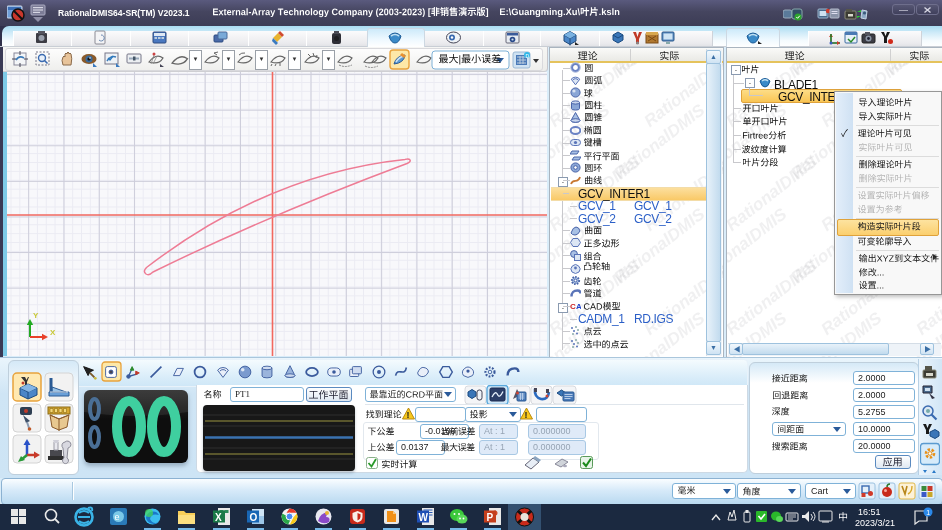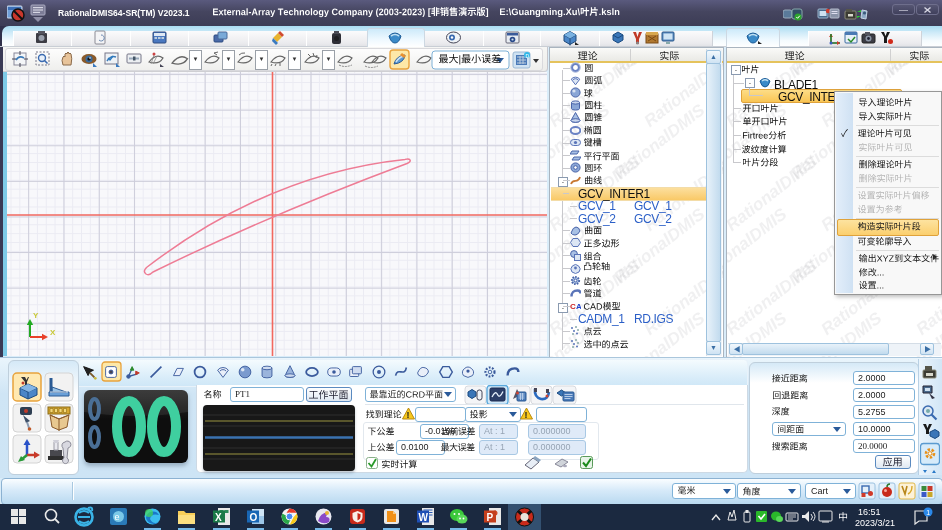--- a/index.html
+++ b/index.html
@@ -783,21 +783,21 @@
     </svg>
     <div class="abs field" style="left:536px;top:49px;width:45px;height:13px;"></div>
 
     <div class="abs" style="left:363px;top:64px;width:234px;height:36px;border:1px solid #e2e8ee;border-radius:3px;"></div>
     <div class="abs lbl" style="left:367px;top:67px;"><i class="cv" id="cv54"></i></div>
     <div class="abs field" style="left:396px;top:66px;width:43px;height:13px;margin-left:24px;">-0.0100</div>
     <div class="abs lbl" style="left:441px;top:67px;letter-spacing:-0.5px;"><i class="cv" id="cv55"></i></div>
     <div class="abs fielddis" style="left:479px;top:66px;width:33px;height:13px;">At : 1</div>
     <div class="abs fielddis" style="left:528px;top:66px;width:52px;height:13px;">0.000000</div>
     <div class="abs lbl" style="left:367px;top:83px;"><i class="cv" id="cv56"></i></div>
-    <div class="abs field" style="left:396px;top:82px;width:43px;height:13px;">0.0100</div>
+    <div class="abs field" style="left:396px;top:82px;width:43px;height:13px;">0.0137</div>
     <div class="abs lbl" style="left:441px;top:83px;letter-spacing:-0.5px;"><i class="cv" id="cv57"></i></div>
     <div class="abs fielddis" style="left:479px;top:82px;width:33px;height:13px;">At : 1</div>
     <div class="abs fielddis" style="left:528px;top:82px;width:52px;height:13px;">0.000000</div>
 
     <svg class="abs" style="left:366px;top:99px;" width="12" height="12">
       <rect x="0.5" y="0.5" width="11" height="11" rx="2" fill="#fff" stroke="#8ab08a"></rect>
       <path d="M2.5 6 l3 3.5 L10 2" fill="none" stroke="#2a9a2a" stroke-width="1.8"></path>
     </svg>
     <div class="abs lbl" style="left:381px;top:100px;"><i class="cv" id="cv58"></i></div>
     <svg class="abs" style="left:524px;top:97px;" width="70" height="15">
@@ -818,21 +818,21 @@
     <div class="abs wpanel" style="left:749px;top:4px;width:168px;height:110px;background:linear-gradient(#d5e9f7,#ffffff 18%);"></div>
     <div class="abs lbl" style="left:772px;top:14px;"><i class="cv" id="cv59"></i></div>
     <div class="abs field" style="left:853px;top:13px;width:56px;height:12px;">2.0000</div>
     <div class="abs lbl" style="left:772px;top:31px;"><i class="cv" id="cv60"></i></div>
     <div class="abs field" style="left:853px;top:30px;width:56px;height:12px;">2.0000</div>
     <div class="abs lbl" style="left:772px;top:48px;"><i class="cv" id="cv61"></i></div>
     <div class="abs field" style="left:853px;top:47px;width:56px;height:12px;">5.2755</div>
     <div class="abs field" style="left:772px;top:64px;width:68px;height:12px;"><i class="cv" id="cv62"></i><span style="position:absolute;right:4px;top:4px;width:0;height:0;border-top:5px solid #2a5a9a;border-left:4px solid transparent;border-right:4px solid transparent;"></span></div>
     <div class="abs field" style="left:853px;top:64px;width:56px;height:12px;">10.0000</div>
     <div class="abs lbl" style="left:772px;top:82px;"><i class="cv" id="cv63"></i></div>
-    <div class="abs field" style="left:853px;top:81px;width:56px;height:12px;font-family:Liberation Serif, serif;">20.0000</div>
+    <div class="abs field" style="left:853px;top:81px;width:56px;height:12px;">20.0000</div>
     <div class="abs btn" style="left:875px;top:97px;width:34px;height:12px;line-height:12px;border-color:#5a8ac0;"><i class="cv" id="cv64"></i></div>
 
     <div class="abs" style="left:918px;top:1px;width:23px;height:116px;background:linear-gradient(90deg,#eaf4fc,#d2e6f6);border-left:1px solid #b8d0e4;"></div>
     <svg class="abs" style="left:920px;top:4px;" width="20" height="112">
       <g transform="translate(1,2)">
         <rect x="2" y="6" width="13" height="8" rx="1" fill="#3b3b33" stroke="#8b8b7a"></rect>
         <rect x="4" y="2" width="7" height="5" fill="#55554a"></rect>
         <rect x="5" y="9" width="7" height="3" fill="#d8d8cc"></rect>
       </g>
       <g transform="translate(1,22)">

